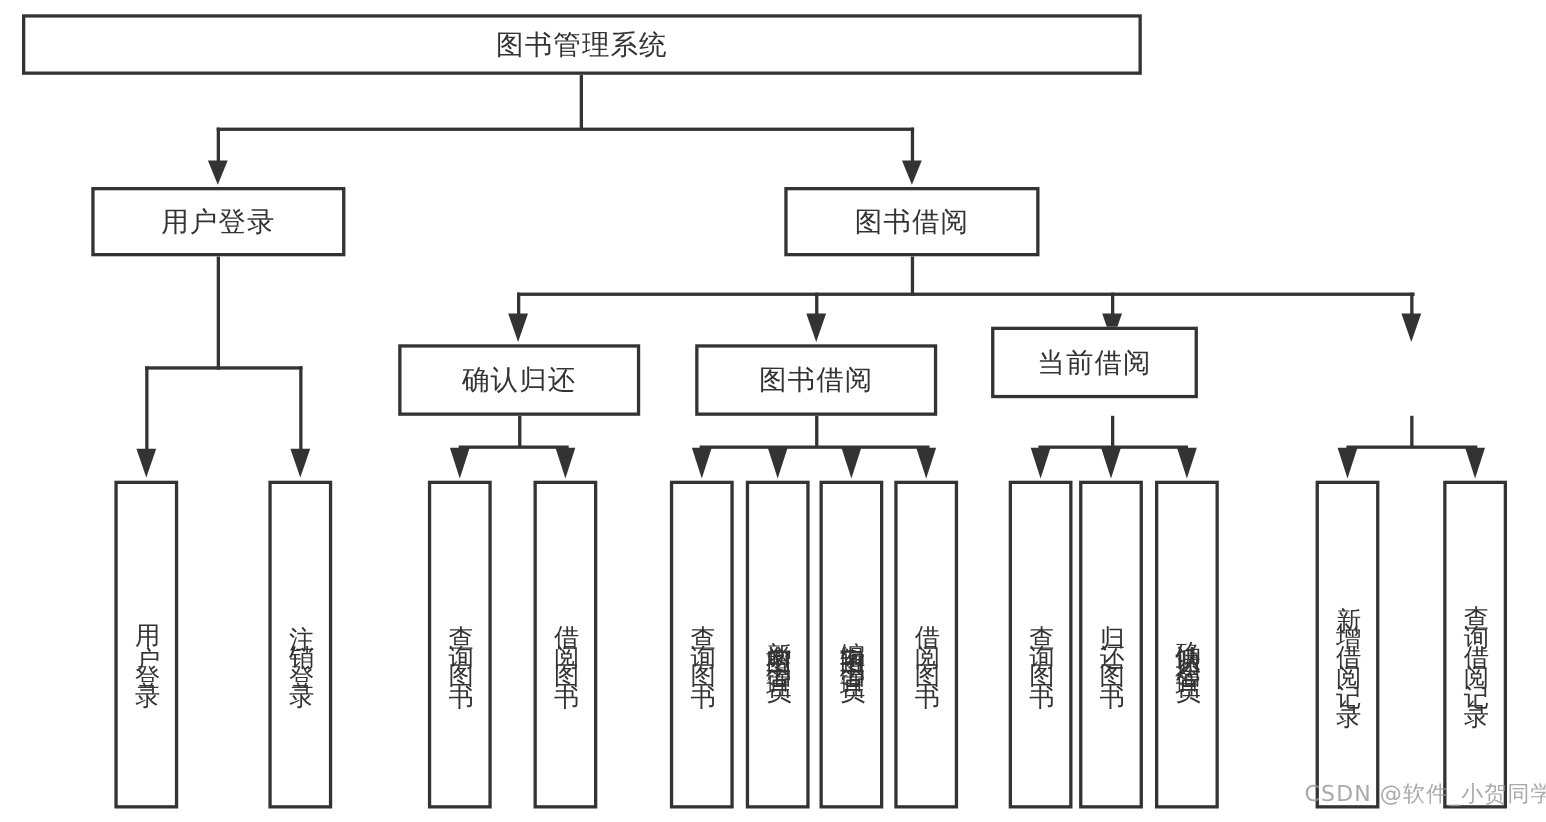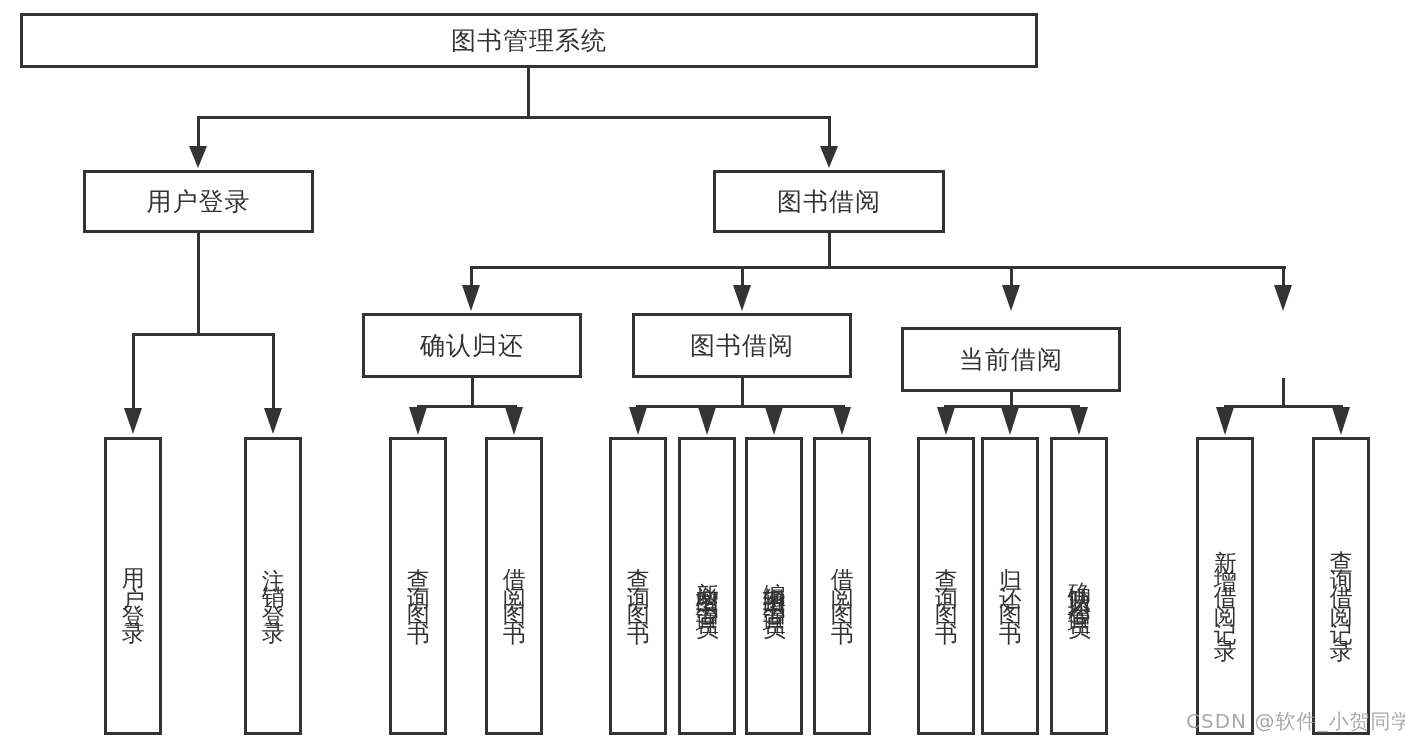--- a/index.html
+++ b/index.html
@@ -87,21 +87,21 @@
   <div class="ar h28" style="left:1216px;top:407px"></div>
   <div class="ar h28" style="left:1332px;top:407px"></div>
 
   <div class="box" style="left:20px;top:13px;width:1018px;height:55px">图书管理系统</div>
 
   <div class="box" style="left:83px;top:170px;width:231px;height:63px">用户登录</div>
   <div class="box" style="left:713px;top:170px;width:232px;height:63px">图书借阅</div>
 
   <div class="box" style="left:362px;top:313px;width:220px;height:65px">确认归还</div>
   <div class="box" style="left:632px;top:313px;width:220px;height:65px">图书借阅</div>
-  <div class="box" style="left:901px;top:327px;width:220px;height:65px">当前借阅</div>
+  <div class="box" style="left:901px;top:297px;width:188px;height:65px">当前借阅</div>
 
   <div class="box vbox" style="left: 104px; top: 437px; width: 58px; height: 298px; letter-spacing: 18px;">用户登录</div>
   <div class="box vbox" style="left: 244px; top: 437px; width: 58px; height: 298px; letter-spacing: 18px;">注销登录</div>
 
   <div class="box vbox" style="left: 389px; top: 437px; width: 58px; height: 298px; letter-spacing: 18px;">查询图书</div>
   <div class="box vbox" style="left: 485px; top: 437px; width: 58px; height: 298px; letter-spacing: 18px;">借阅图书</div>
 
   <div class="box vbox" style="left: 609px; top: 437px; width: 58px; height: 298px; letter-spacing: 18px;">查询图书</div>
   <div class="box vbox" style="left: 678px; top: 437px; width: 58px; height: 298px; letter-spacing: 5px;">新增图书（管理员）</div>
   <div class="box vbox" style="left: 745px; top: 437px; width: 58px; height: 298px; letter-spacing: 5px;">编辑图书（管理员）</div>

